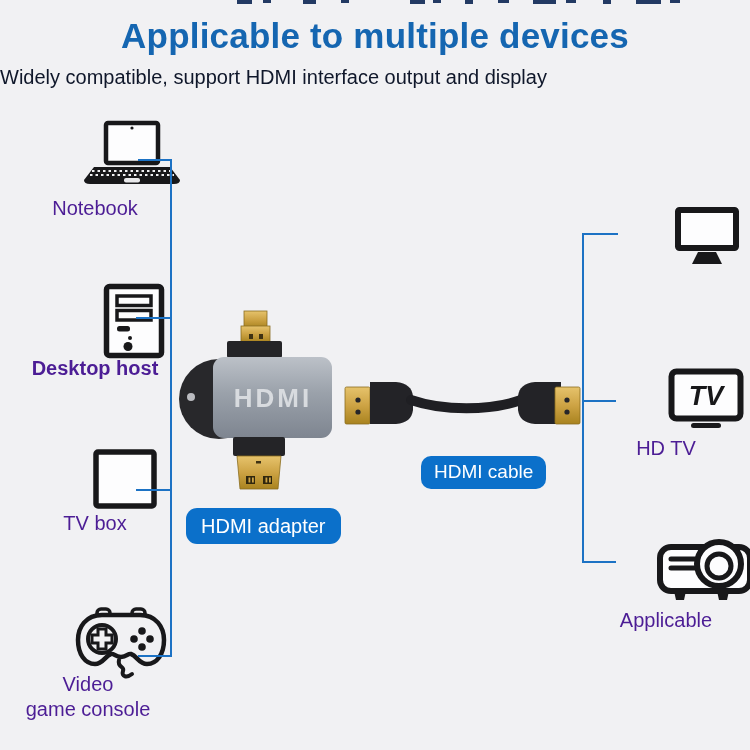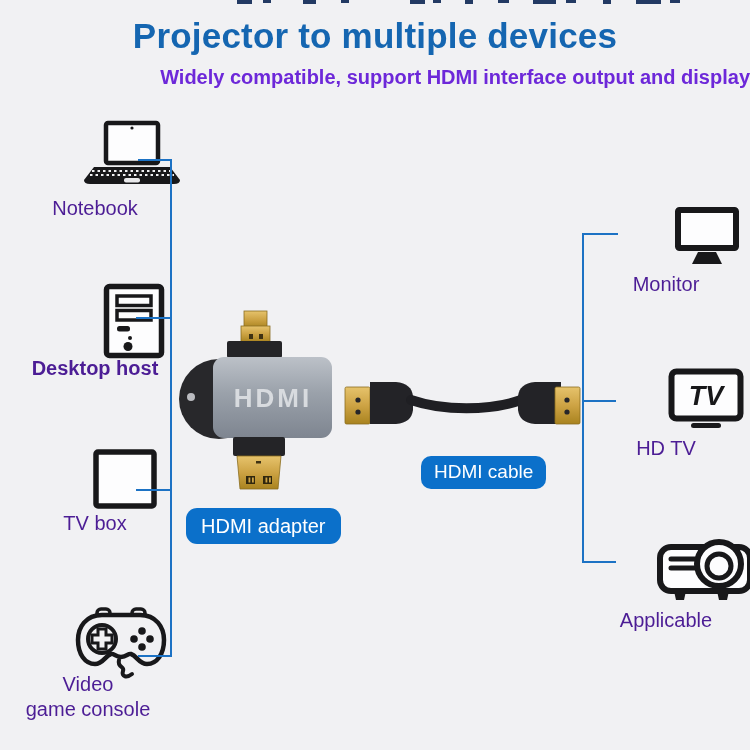--- a/index.html
+++ b/index.html
@@ -10,21 +10,21 @@
   }
   
   .remnant-dash{position:absolute;top:0;background:#233a63;}
   .title{
     position:absolute;left:0;top:16px;width:750px;margin:0;
     text-align:center;font-size:35px;font-weight:bold;color:#1566b1;
     letter-spacing:0.2px;
   }
   .subtitle{
     position:absolute;left:0;top:66px;width:750px;margin:0;
-    text-align:right;font-size:20px;color:#6d28d9;font-weight:700;
+    text-align:left;font-size:20px;color:#0f172a;font-weight:400;
   }
   
   .icon{position:absolute;padding-left:40px;}
   .icon svg{display:block;width:100%;height:100%;}
   .dev-label{
     position:absolute;text-align:center;color:#4c1d95;font-size:20px;
     line-height:1.25;white-space:pre-line;
   }
   
   .line{position:absolute;background:#1c72c4;}
@@ -51,21 +51,21 @@
     <div class="remnant-dash" style="left:433px;width:8px;height:3px;"></div>
     <div class="remnant-dash" style="left:465px;width:8px;height:4px;"></div>
     <div class="remnant-dash" style="left:498px;width:11px;height:3px;"></div>
     <div class="remnant-dash" style="left:533px;width:23px;height:4px;"></div>
     <div class="remnant-dash" style="left:566px;width:10px;height:3px;"></div>
     <div class="remnant-dash" style="left:603px;width:8px;height:4px;"></div>
     <div class="remnant-dash" style="left:636px;width:25px;height:4px;"></div>
     <div class="remnant-dash" style="left:670px;width:10px;height:3px;"></div>
   </div>
 
-  <h1 class="title">Projector to multiple devices</h1>
+  <h1 class="title">Applicable to multiple devices</h1>
   <p class="subtitle">Widely compatible, support HDMI interface output and display</p>
 
   <div class="icon" style="left:40px;top:120px;width:104px;height:78px;">
     <svg viewBox="0 0 104 78" xmlns="http://www.w3.org/2000/svg">
       <rect x="26" y="3" width="52" height="40" rx="2" fill="#fdfdfe" stroke="#18181a" stroke-width="4.5"></rect>
       <circle cx="52" cy="8" r="1.6" fill="#18181a"></circle>
       <path d="M14,47 L90,47 L100,60 Q100,64 94,64 L10,64 Q4,64 4,60 Z" fill="#18181a"></path>
       <path d="M12,51 H92" stroke="#f1f1f3" stroke-width="2" stroke-dasharray="2.5 3"></path>
       <path d="M10,55 H94" stroke="#f1f1f3" stroke-width="2" stroke-dasharray="2.5 3"></path>
       <rect x="44" y="58" width="16" height="4.5" rx="2" fill="#e8e8ea"></rect>
@@ -116,21 +116,20 @@
     <div class="line h-line" style="left:136px;top:489px;width:36px;"></div>
     <div class="line h-line" style="left:138px;top:655px;width:34px;"></div>
   </div>
 
   <div class="icon" style="left:634px;top:206px;width:66px;height:62px;">
     <svg viewBox="0 0 66 62" xmlns="http://www.w3.org/2000/svg">
       <rect x="4" y="4" width="58" height="38" rx="1.5" fill="#fdfdfe" stroke="#18181a" stroke-width="6"></rect>
       <path d="M24,46 h18 l6,12 h-30 z" fill="#18181a"></path>
     </svg>
   </div>
-  <div class="dev-label" style="left:586px;top:272px;width:160px;">Monitor</div>
 
   <div class="icon" style="left:628px;top:368px;width:76px;height:62px;">
     <svg viewBox="0 0 76 62" xmlns="http://www.w3.org/2000/svg">
       <rect x="3.5" y="3.5" width="69" height="47" rx="5" fill="#fdfdfe" stroke="#18181a" stroke-width="6"></rect>
       <text x="38" y="37" text-anchor="middle" font-size="27" font-weight="bold" font-style="italic" font-family="Liberation Sans, sans-serif" fill="#18181a">TV</text>
       <rect x="23" y="55" width="30" height="5" rx="2.5" fill="#18181a"></rect>
     </svg>
   </div>
   <div class="dev-label" style="left:586px;top:436px;width:160px;">HD TV</div>
 

